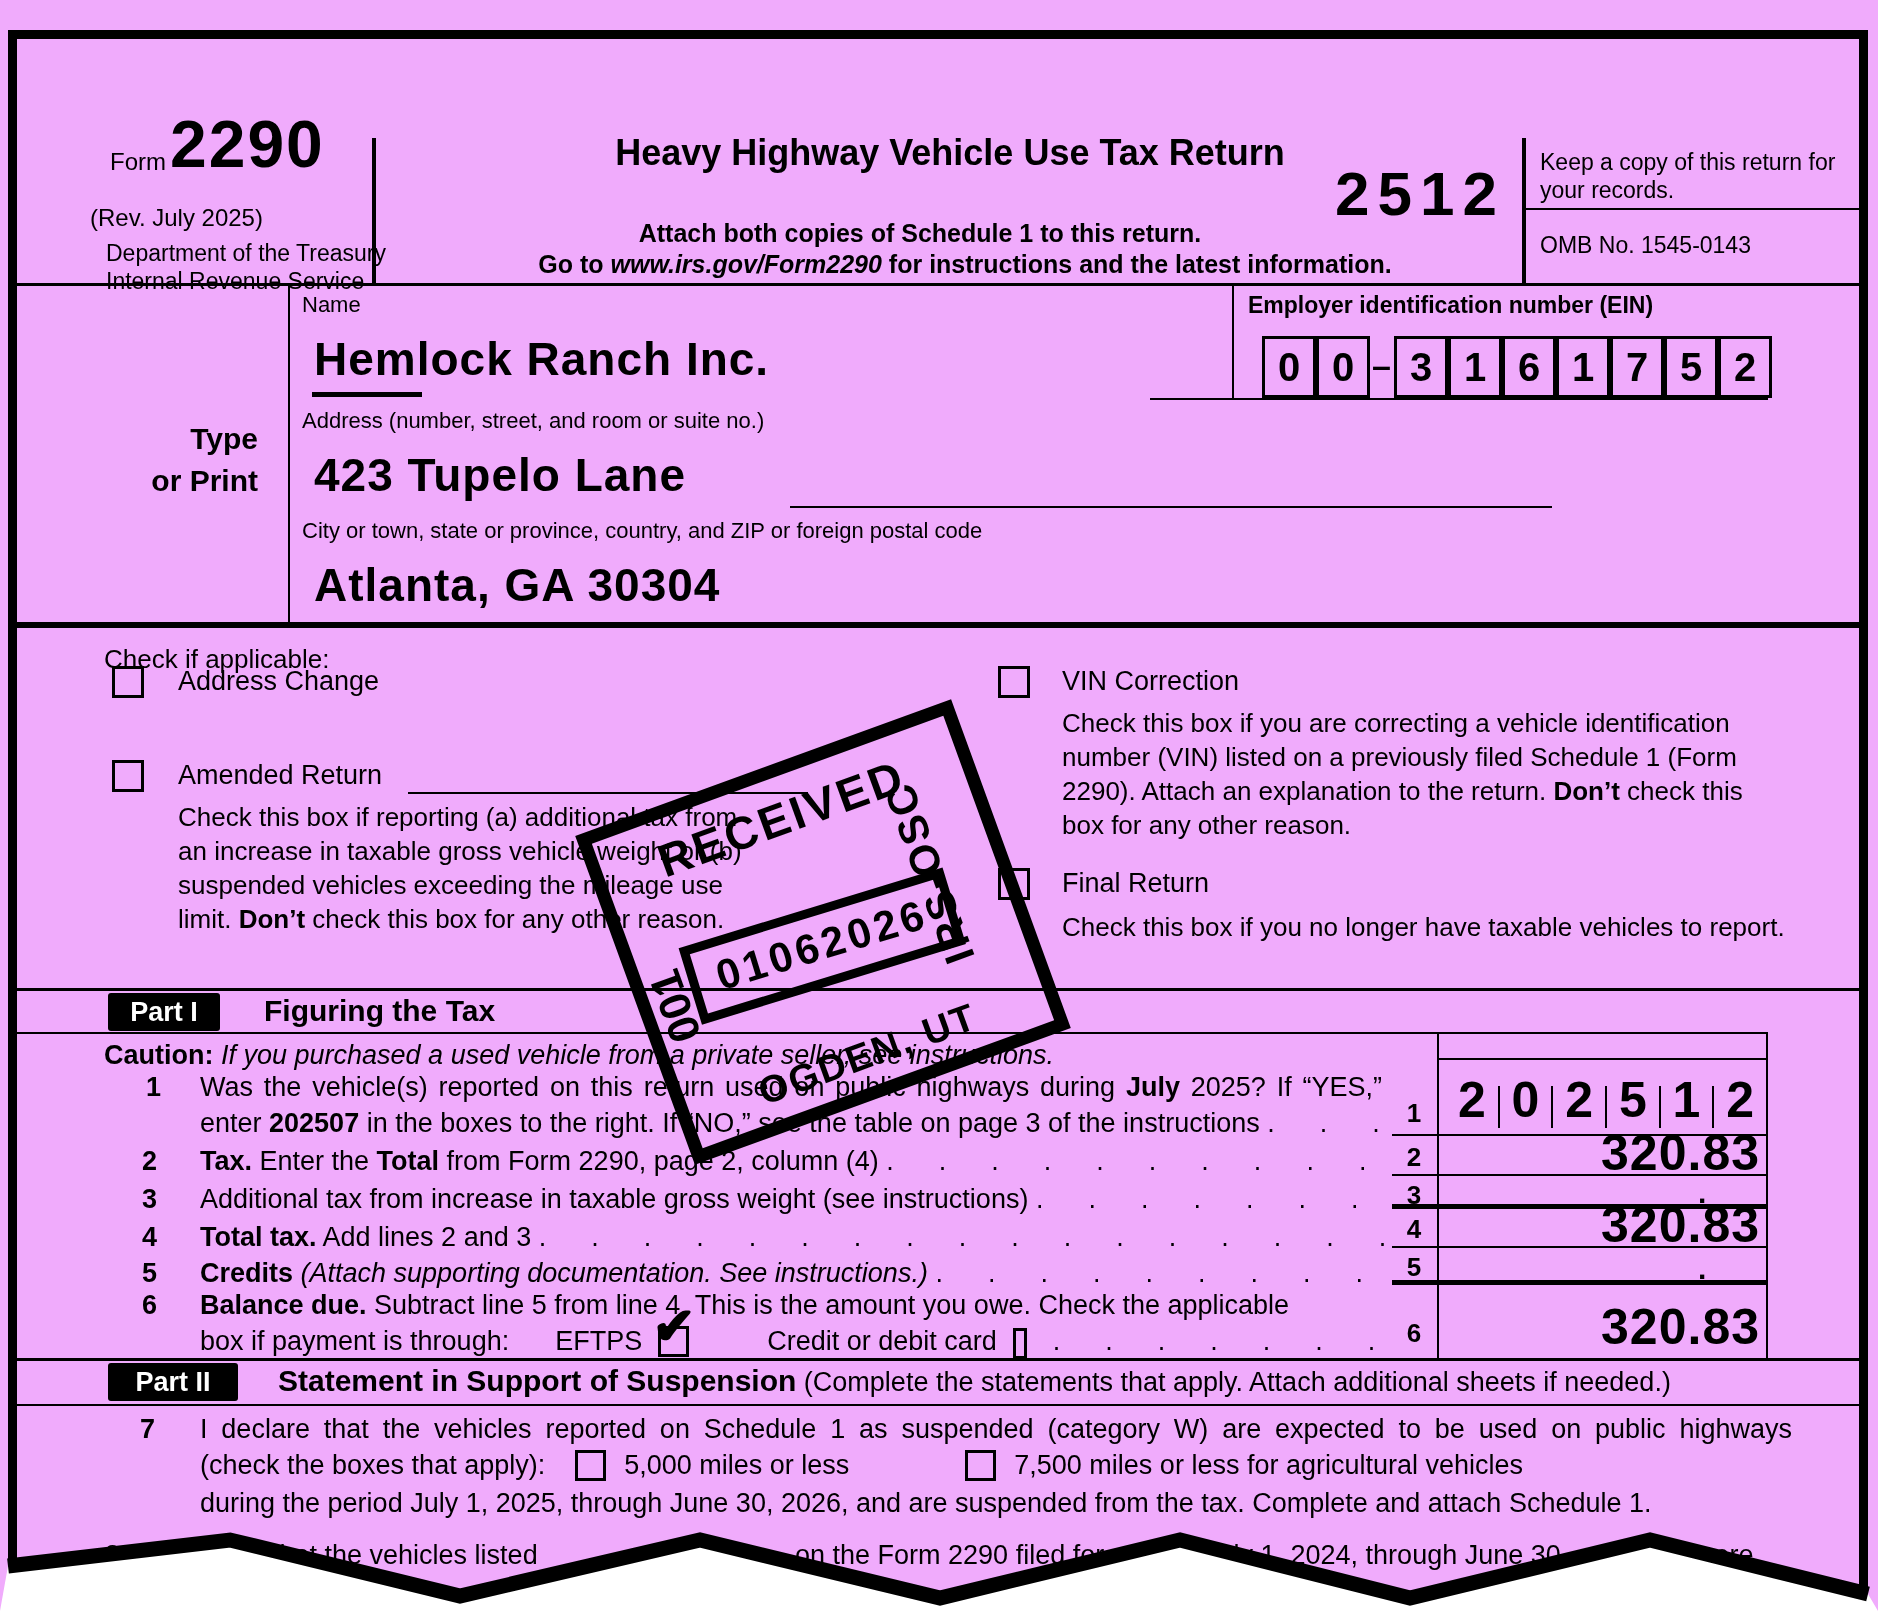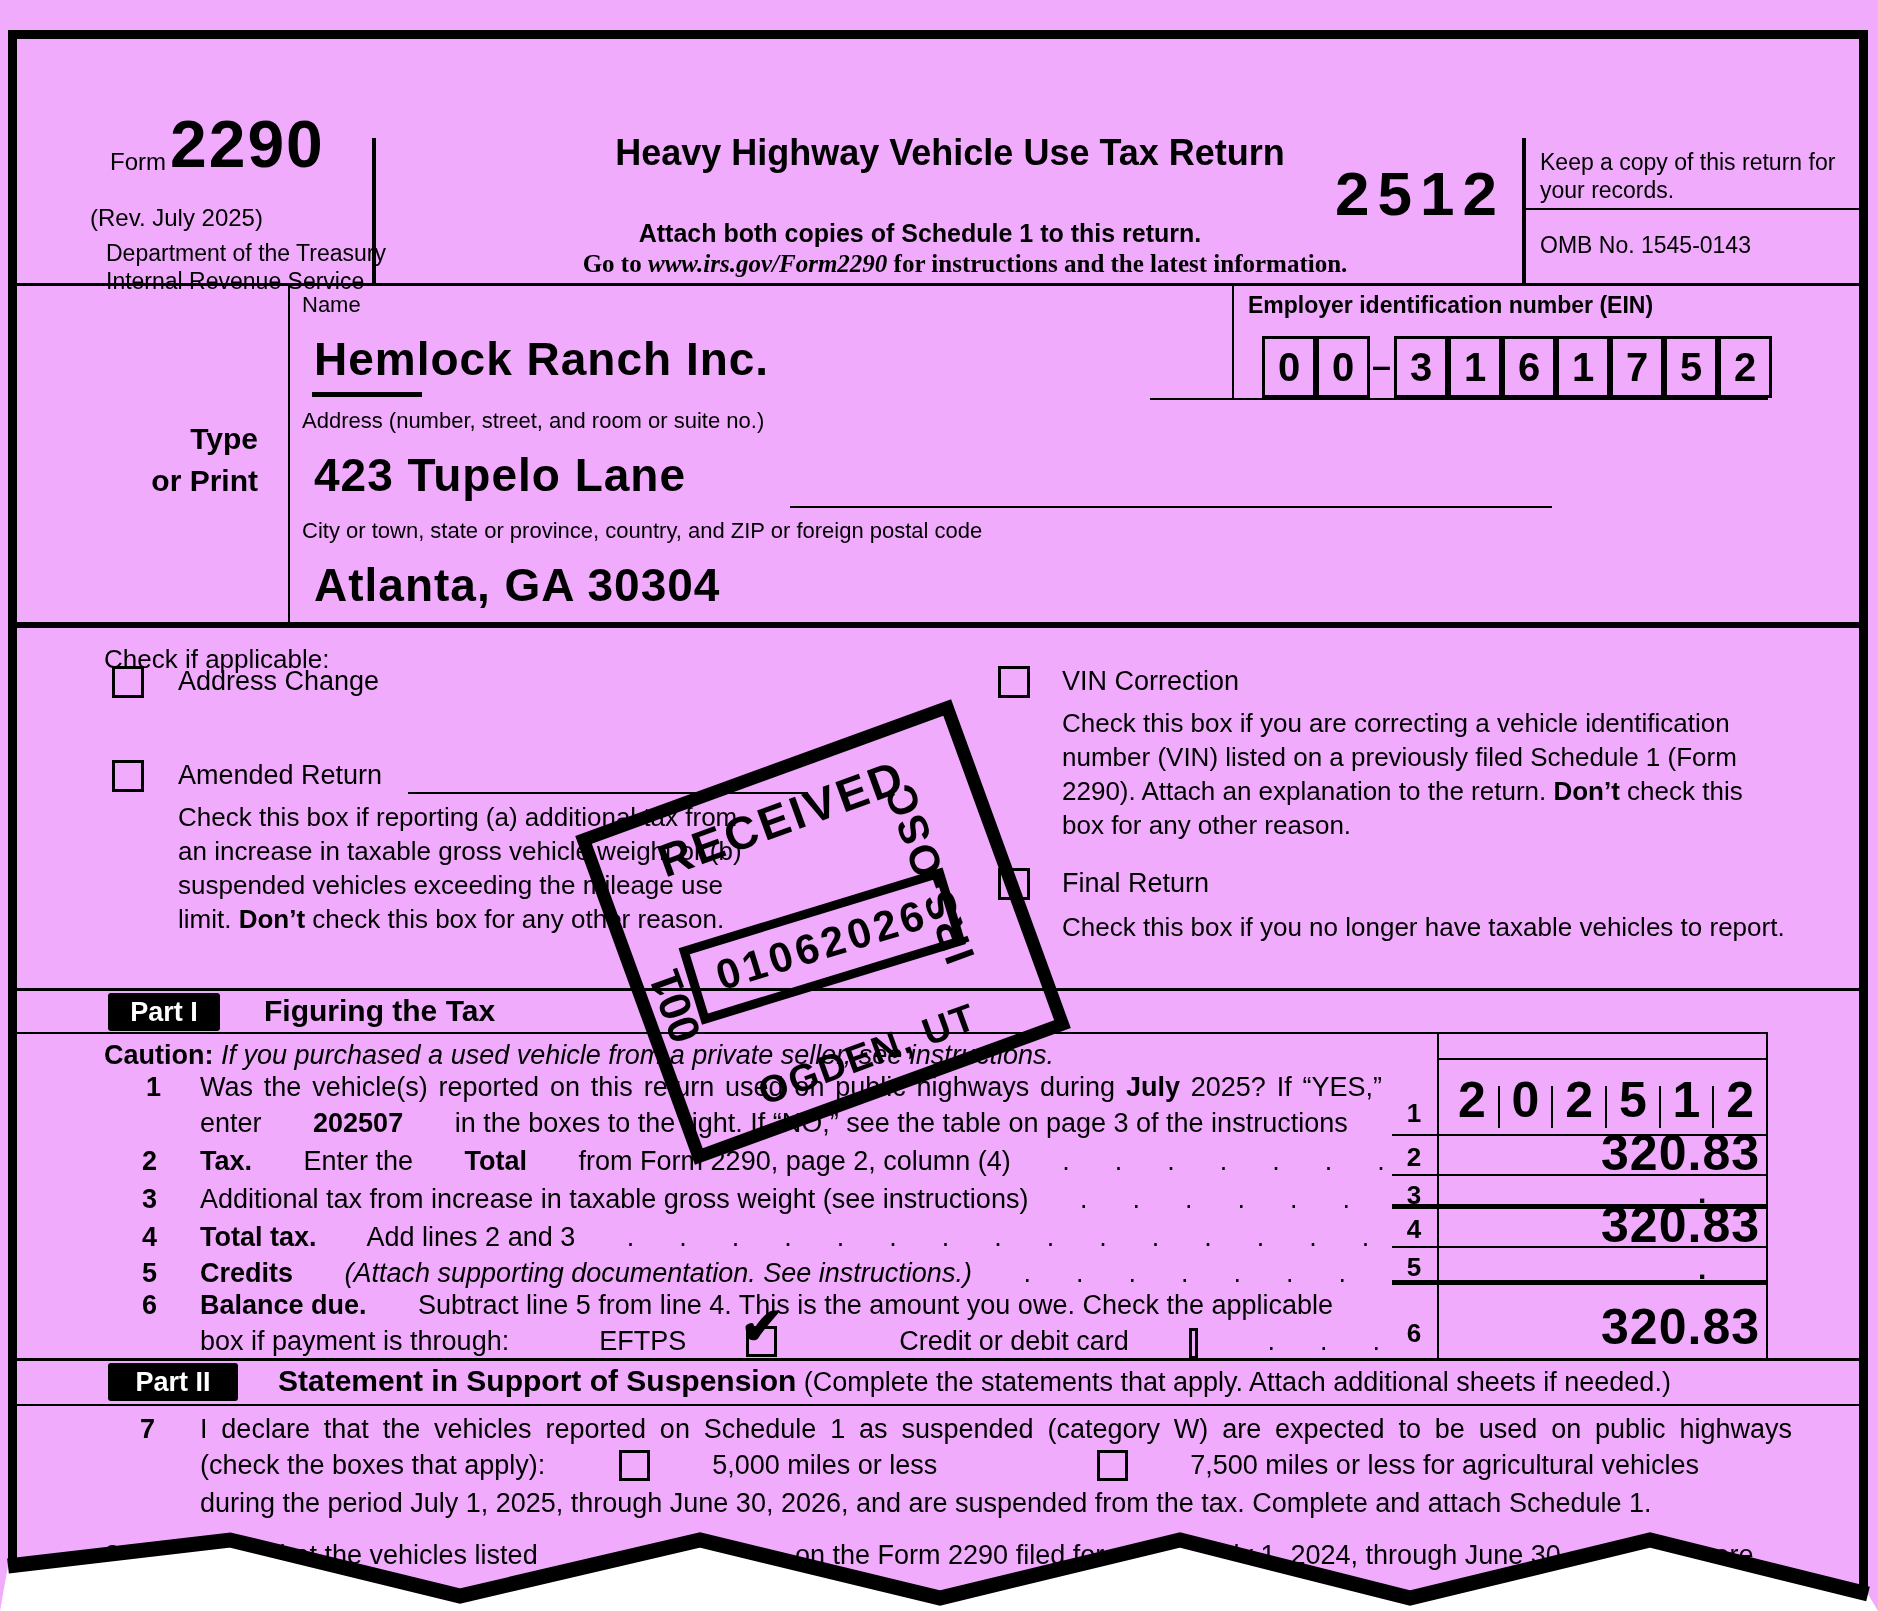--- a/index.html
+++ b/index.html
@@ -2,21 +2,21 @@
 <html><head>
 <meta charset="utf-8">
 <style>
   html,body{margin:0;padding:0;background:#fff;}
   .canvas{position:relative;width:1878px;height:1611px;background:#f0abfc;overflow:hidden;
           font-family:"Liberation Sans",sans-serif;color:#000;}
   .abs{position:absolute;}
   .b{font-weight:bold;}
   .i{font-style:italic;}
   .line{position:absolute;background:#000;}
-  .row{position:absolute;display:flex;align-items:baseline;font-size:27px;white-space:pre;gap:44px;}
+  .row{position:absolute;display:flex;align-items:baseline;font-size:27px;white-space:pre;}
   .row>span{white-space:pre;}
   .jrow{position:absolute;font-size:27px;text-align:justify;text-align-last:justify;}
   .leader{flex:1 1 auto;min-width:0;overflow:hidden;white-space:pre;}
   .smalllab{position:absolute;font-size:22px;}
   .fillval{position:absolute;font-weight:bold;font-size:46px;letter-spacing:1px;}
   .cb{position:absolute;width:26px;height:26px;border:3px solid #000;background:transparent;}
   .cbi{display:inline-block;width:25px;height:25px;border:3px solid #000;vertical-align:-3px;}
   .einbox{position:absolute;width:48px;height:56px;border:3px solid #000;font-size:40px;
           font-weight:bold;text-align:center;line-height:56px;}
   .numL{position:absolute;font-size:27px;font-weight:bold;}
@@ -57,21 +57,21 @@
 
   <div class="abs" style="left:110px;top:148px;font-size:24px;">Form</div>
   <div class="abs b" style="left:170px;top:106px;font-size:66px;letter-spacing:2px;">2290</div>
   <div class="abs" style="left:90px;top:204px;font-size:24px;">(Rev. July 2025)</div>
   <div class="abs" style="left:106px;top:240px;font-size:23px;">Department of the Treasury</div>
   <div class="abs" style="left:106px;top:268px;font-size:23px;">Internal Revenue Service</div>
   <div class="line" style="left:372px;top:138px;width:4px;height:146px;"></div>
 
   <div class="abs b" style="left:420px;top:132px;width:1060px;text-align:center;font-size:36px;">Heavy Highway Vehicle Use Tax Return</div>
   <div class="abs b" style="left:420px;top:219px;width:1000px;text-align:center;font-size:25px;">Attach both copies of Schedule 1 to this return.</div>
-  <div class="abs b" style="left:420px;top:250px;width:1090px;text-align:center;font-size:25px;font-family:Liberation Serif, serif;"><span>Go to </span><span class="i">www.irs.gov/Form2290</span><span> for instructions and the latest information.</span></div>
+  <div class="abs b" style="left:420px;top:250px;width:1090px;text-align:center;font-size:25px;"><span>Go to </span><span class="i">www.irs.gov/Form2290</span><span> for instructions and the latest information.</span></div>
   <div class="abs b" style="left:1335px;top:158px;font-size:62px;letter-spacing:8px;">2512</div>
 
   <div class="line" style="left:1522px;top:138px;width:4px;height:146px;"></div>
   <div class="abs" style="left:1540px;top:148px;width:300px;font-size:23px;line-height:28px;">Keep a copy of this return for your records.</div>
   <div class="line" style="left:1522px;top:208px;width:346px;height:2px;"></div>
   <div class="abs" style="left:1540px;top:232px;font-size:23px;">OMB No. 1545-0143</div>
   <div class="line" style="left:8px;top:283px;width:1860px;height:3px;"></div>
 
   <div class="abs b" style="left:118px;top:422px;width:140px;text-align:right;font-size:30px;">
     <div>Type</div>

